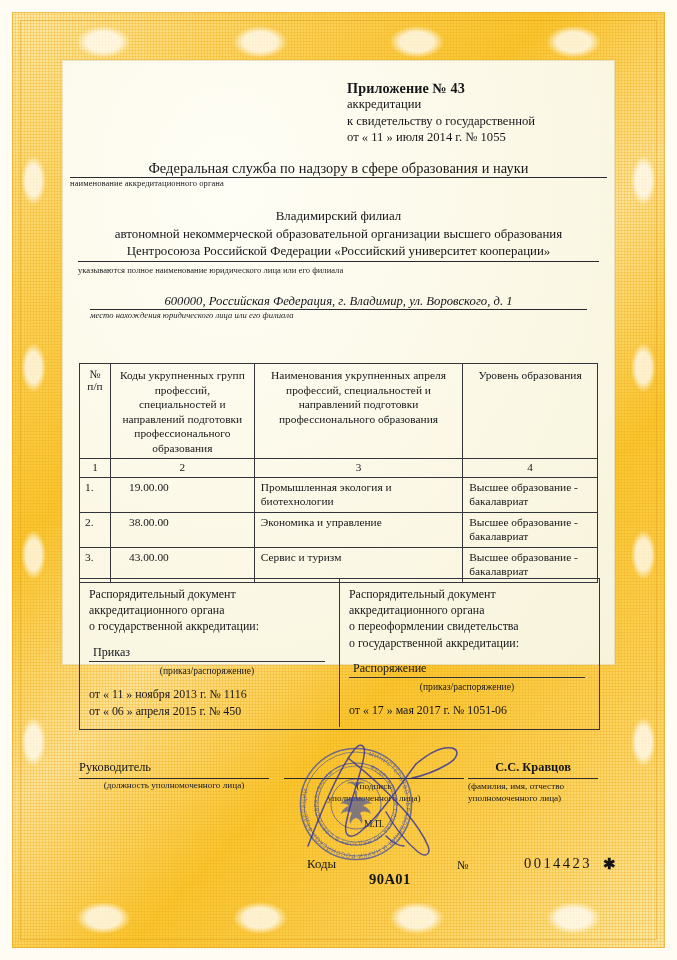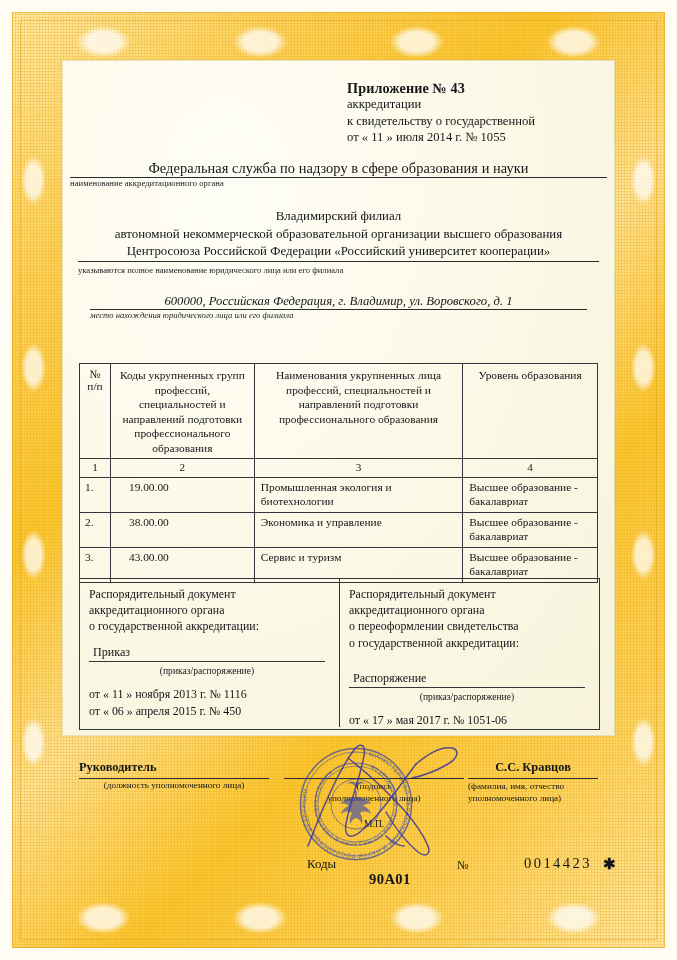--- a/index.html
+++ b/index.html
@@ -50,21 +50,21 @@
       radial-gradient(ellipse 20px 40px at 96.7% 78%, rgba(255,255,255,.72) 0 38%, rgba(255,255,255,0) 62%);
     pointer-events:none;
   }
   .border-hairline{
     position:absolute;left:20px;top:20px;right:20px;bottom:20px;
     border:1px solid rgba(226,163,30,.50);pointer-events:none;
   }
 
   
   .panel{
-    position:absolute;left:62px;top:60px;width:553px;height:676px;
+    position:absolute;left:62px;top:60px;width:553px;height:605px;
     background:
       radial-gradient(ellipse at 30% 20%, #fffef6 0%, #fbf8e6 55%, #f7f3db 100%);
     box-shadow:inset 0 0 0 1px rgba(214,198,140,.45),
                0 0 2px rgba(180,150,60,.18);
   }
   .panel-inner{position:absolute;left:0;top:0;width:553px;height:840px;}
 
   
   .abs{position:absolute;}
   .cap{font-size:8.6px;text-align:left;color:#1a1b20;}
@@ -118,21 +118,21 @@
   .obox{position:absolute;top:0;height:148px;font-size:11.9px;line-height:16.2px;}
   .obox.left{left:0;width:259px;padding:7px 0 0 9px;}
   .obox.right{left:260px;width:258px;padding:7px 0 0 9px;}
   .doc-line{margin-top:9px;padding-left:4px;border-bottom:1px solid #34353a;
             width:232px;font-size:12.1px;padding-bottom:1px;}
   .doc-cap{font-size:9.6px;text-align:center;width:236px;margin-top:1px;}
   .doc-date{margin-top:7px;font-size:11.9px;line-height:16.6px;}
 
   
   .sig{position:absolute;left:17px;top:700px;width:519px;height:75px;}
-  .sig .role{position:absolute;left:0;top:0;font-size:12.4px;font-weight:bold;}
+  .sig .role{position:absolute;left:0;top:0;font-size:12.4px;font-weight:normal;}
   .sig .role-rule{position:absolute;left:0;top:18px;width:190px;border-bottom:1px solid #2a2b30;}
   .sig .role-cap{position:absolute;left:0;top:20px;width:190px;text-align:center;font-size:9.2px;}
   .sig .mid-rule{position:absolute;left:205px;top:18px;width:180px;border-bottom:1px solid #2a2b30;}
   .sig .mid-cap{position:absolute;left:205px;top:20px;width:180px;text-align:center;font-size:9.2px;line-height:12.4px;}
   .sig .name{position:absolute;left:389px;top:0;width:130px;text-align:center;font-size:12.4px;font-weight:bold;}
   .sig .name-rule{position:absolute;left:389px;top:18px;width:130px;border-bottom:1px solid #2a2b30;}
   .sig .name-cap{position:absolute;left:389px;top:20px;width:150px;text-align:left;font-size:9.2px;line-height:12.4px;}
   .sig .mp{position:absolute;left:285px;top:58px;font-size:9.6px;}
 
   
@@ -192,21 +192,21 @@
             <col class="col3">
             <col class="col4">
         </colgroup>
         <thead>
           <tr>
             <th>
               <div>№</div>
               <div>п/п</div>
             </th>
             <th class="hdr-cell-l">Коды укрупненных групп профессий, специальностей и направлений подготовки профессионального образования</th>
-            <th class="hdr-cell-l">Наименования укрупненных лица профессий, специальностей и направлений подготовки профессионального образования</th>
+            <th class="hdr-cell-l">Наименования укрупненных апреля профессий, специальностей и направлений подготовки профессионального образования</th>
             <th class="hdr-cell-l">Уровень образования</th>
           </tr>
           <tr class="numrow">
             <td>1</td>
             <td>2</td>
             <td>3</td>
             <td>4</td>
           </tr>
         </thead>
         <tbody>
@@ -242,21 +242,21 @@
           <div class="doc-cap">(приказ/распоряжение)</div>
           <div class="doc-date">от « 11 » ноября 2013 г. № 1116</div>
           <div style="font-size:11.9px;line-height:16.6px;">от « 06 » апреля 2015 г. № 450</div>
         </div>
 
         <div class="obox right">
           <div>Распорядительный документ</div>
           <div>аккредитационного органа</div>
           <div>о переоформлении свидетельства</div>
           <div>о государственной аккредитации:</div>
-          <div class="doc-line" style="margin-top:19px;">Распоряжение</div>
+          <div class="doc-line" style="margin-top:9px;">Распоряжение</div>
           <div class="doc-cap">(приказ/распоряжение)</div>
           <div class="doc-date">от « 17 » мая 2017 г. № 1051-06</div>
         </div>
       </div>
 
       <div class="sig">
         <div class="role">Руководитель</div>
         <div class="role-rule"></div>
         <div class="role-cap">(должность уполномоченного лица)</div>
 

